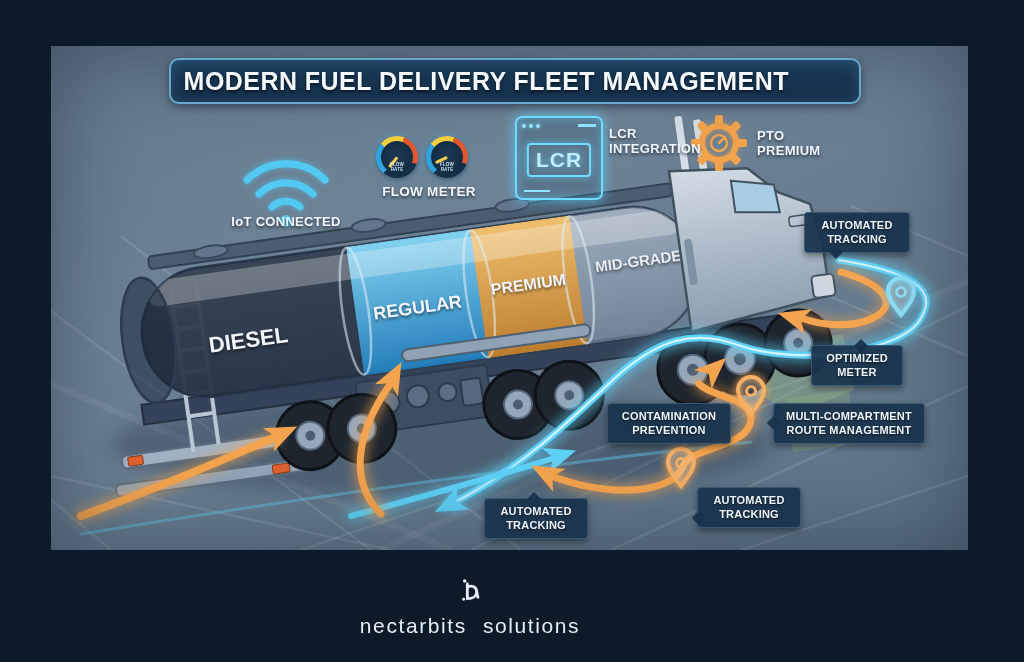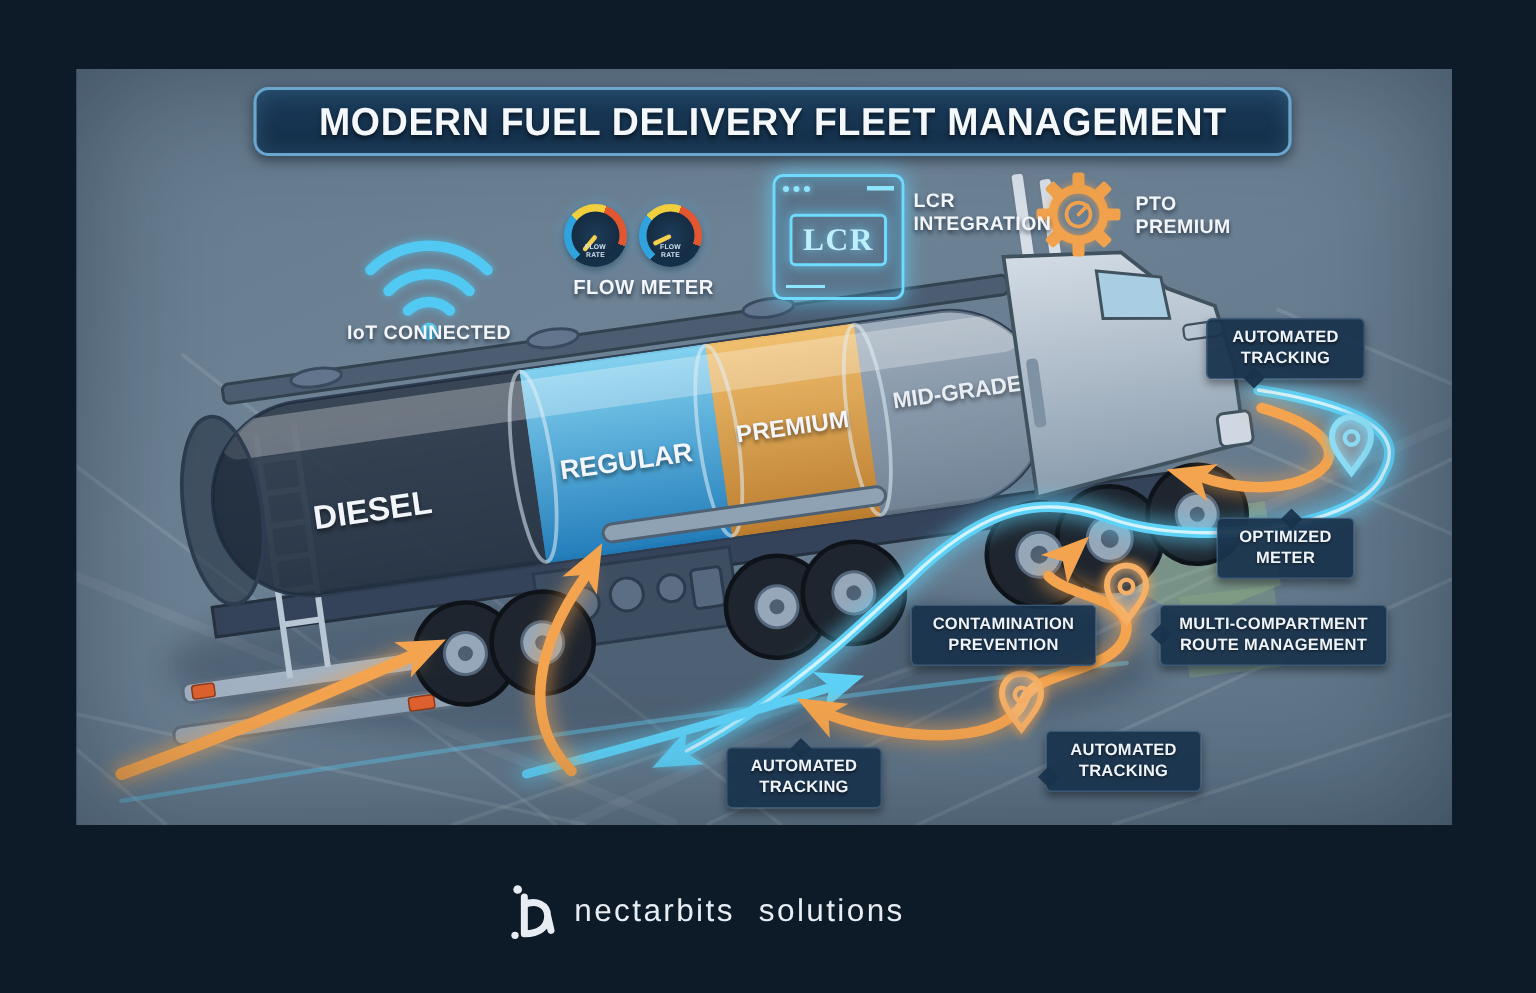--- a/index.html
+++ b/index.html
@@ -15,21 +15,21 @@
     overflow:hidden;
   }
   .vignette{position:absolute;inset:0;box-shadow:inset 0 0 90px rgba(18,30,44,.45);pointer-events:none;}
   .scene{position:absolute;inset:0;}
 
   
   .title-box{
     position:absolute;left:118px;top:12px;width:688px;height:42px;
     background:linear-gradient(#1b3c5b,#122c46);
     border:2px solid #6aa7cf;border-radius:10px;
-    display:flex;align-items:center;justify-content:center;
+    display:flex;align-items:center;
     box-shadow:0 3px 8px rgba(10,20,32,.5), inset 0 0 14px rgba(110,170,210,.25);
   }
   .title-box span{
     color:#f4f8fb;font-weight:bold;font-size:26px;letter-spacing:.5px;
     text-shadow:0 2px 3px rgba(0,0,0,.55);white-space:nowrap;transform:scaleX(.96);
   }
 
   
   .tag{
     position:absolute;background:rgba(25,51,76,.94);
@@ -64,37 +64,36 @@
     background:#f6d04d;transform-origin:50% 0%;border-radius:2px;}
   .gauge-text{position:absolute;left:0;right:0;bottom:6px;color:#cfe3f2;font-weight:bold;
     font-size:4.5px;line-height:1.15;text-align:center;letter-spacing:.2px;white-space:pre-line;width:100%;}
 
   
   .lcr-screen{
     position:absolute;left:464px;top:70px;width:84px;height:80px;
     border:2.5px solid #6fdcff;border-radius:7px;
     background:rgba(40,80,110,.25);
     box-shadow:0 0 14px rgba(95,210,250,.8), inset 0 0 12px rgba(95,210,250,.5);
-    font-family:Liberation Serif, serif;
   }
   .lcr-bar{position:absolute;left:5px;top:4px;right:5px;height:7px;display:flex;gap:3px;align-items:center;}
   .lcr-dot{width:4px;height:4px;border-radius:50%;background:#8fe5ff;box-shadow:0 0 4px rgba(140,225,255,.9);}
   .lcr-line{margin-left:auto;width:18px;height:2.5px;background:#8fe5ff;}
   .lcr-text{
     position:absolute;left:50%;top:52%;transform:translate(-50%,-50%);
     border:2.5px solid #6fdcff;border-radius:4px;padding:3px 7px;
     color:#bfefff;font-weight:bold;font-size:21px;letter-spacing:1px;
     text-shadow:0 0 8px rgba(110,220,255,.9);box-shadow:0 0 8px rgba(95,210,250,.6);
   }
   .lcr-foot{position:absolute;left:7px;bottom:6px;width:26px;height:2.5px;background:#8fe5ff;box-shadow:0 6px 0 -1px #8fe5ff;}
 
   
   .footer{
     position:absolute;left:0;top:578px;width:940px;height:60px;
-    display:flex;align-items:center;justify-content:center;gap:12px;
+    display:flex;align-items:center;justify-content:center;gap:12px;flex-direction:column;
   }
   .brand-text{color:#e7edf3;font-size:21px;letter-spacing:1.6px;}
   .brand-text .suffix{margin-left:16px;}
 </style>
 </head>
 <body>
 
 <div class="stage">
 
   <svg class="scene" viewBox="0 0 917 504">

